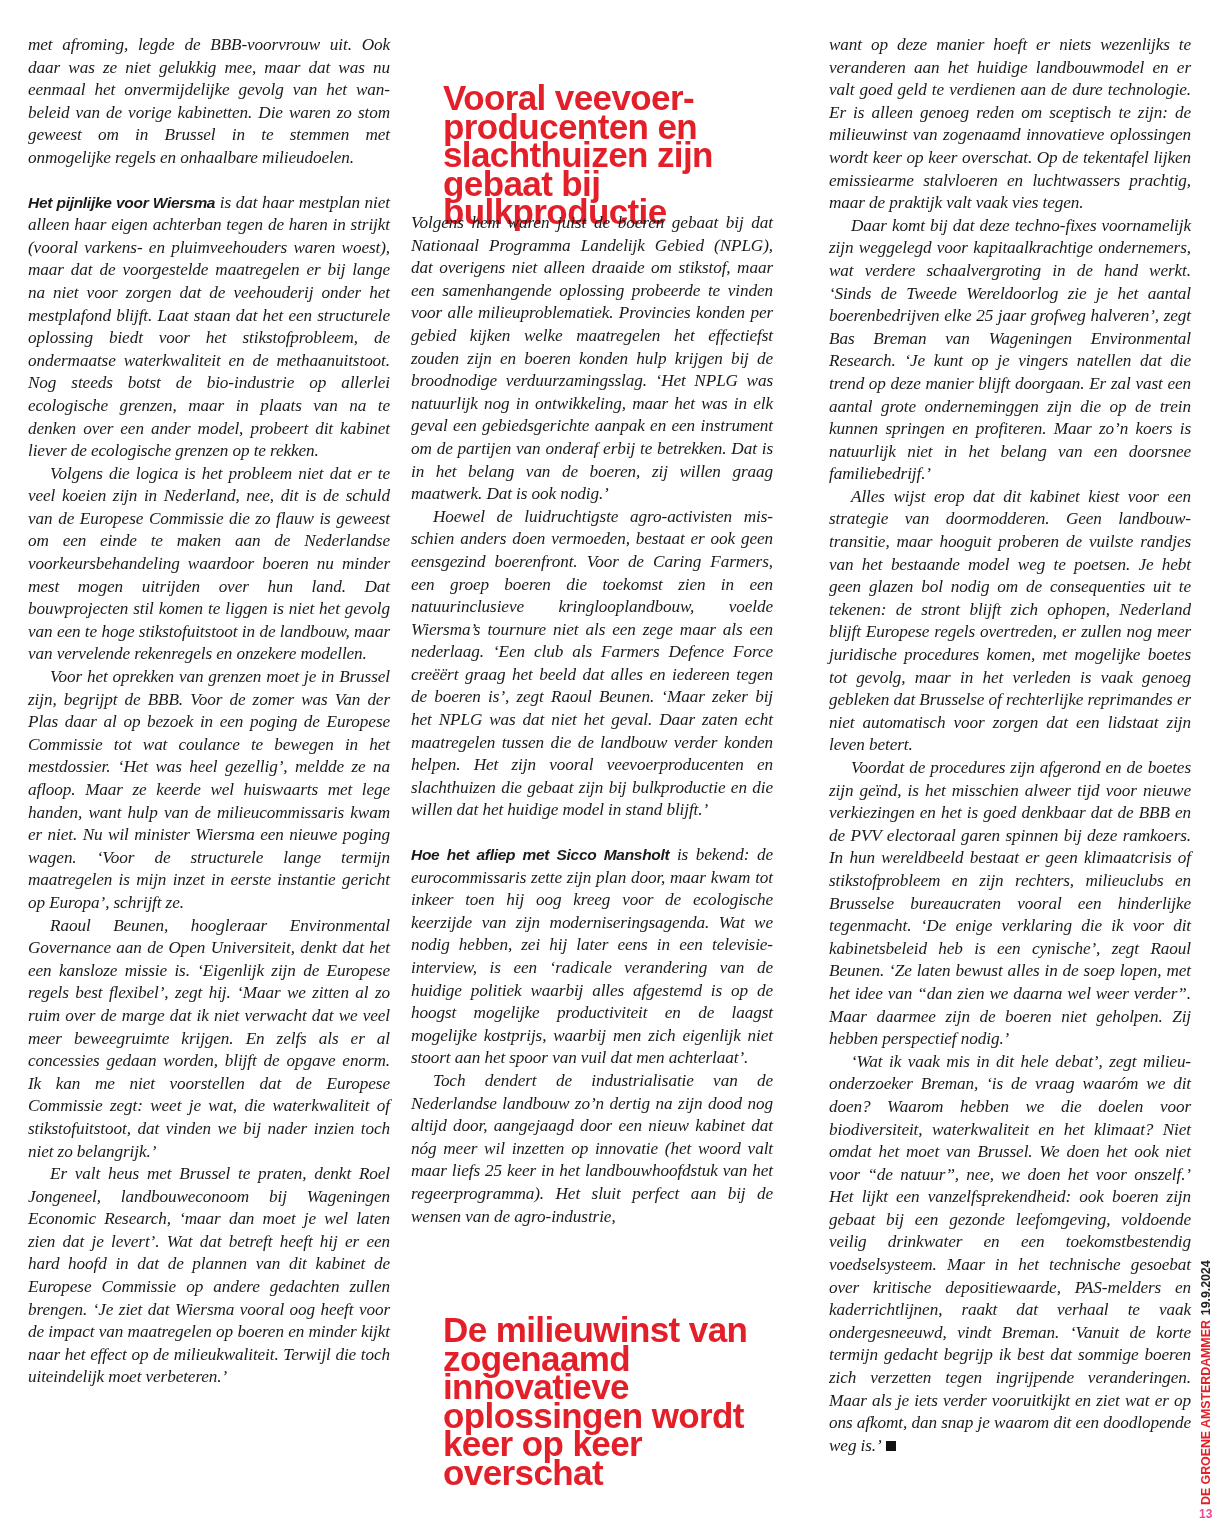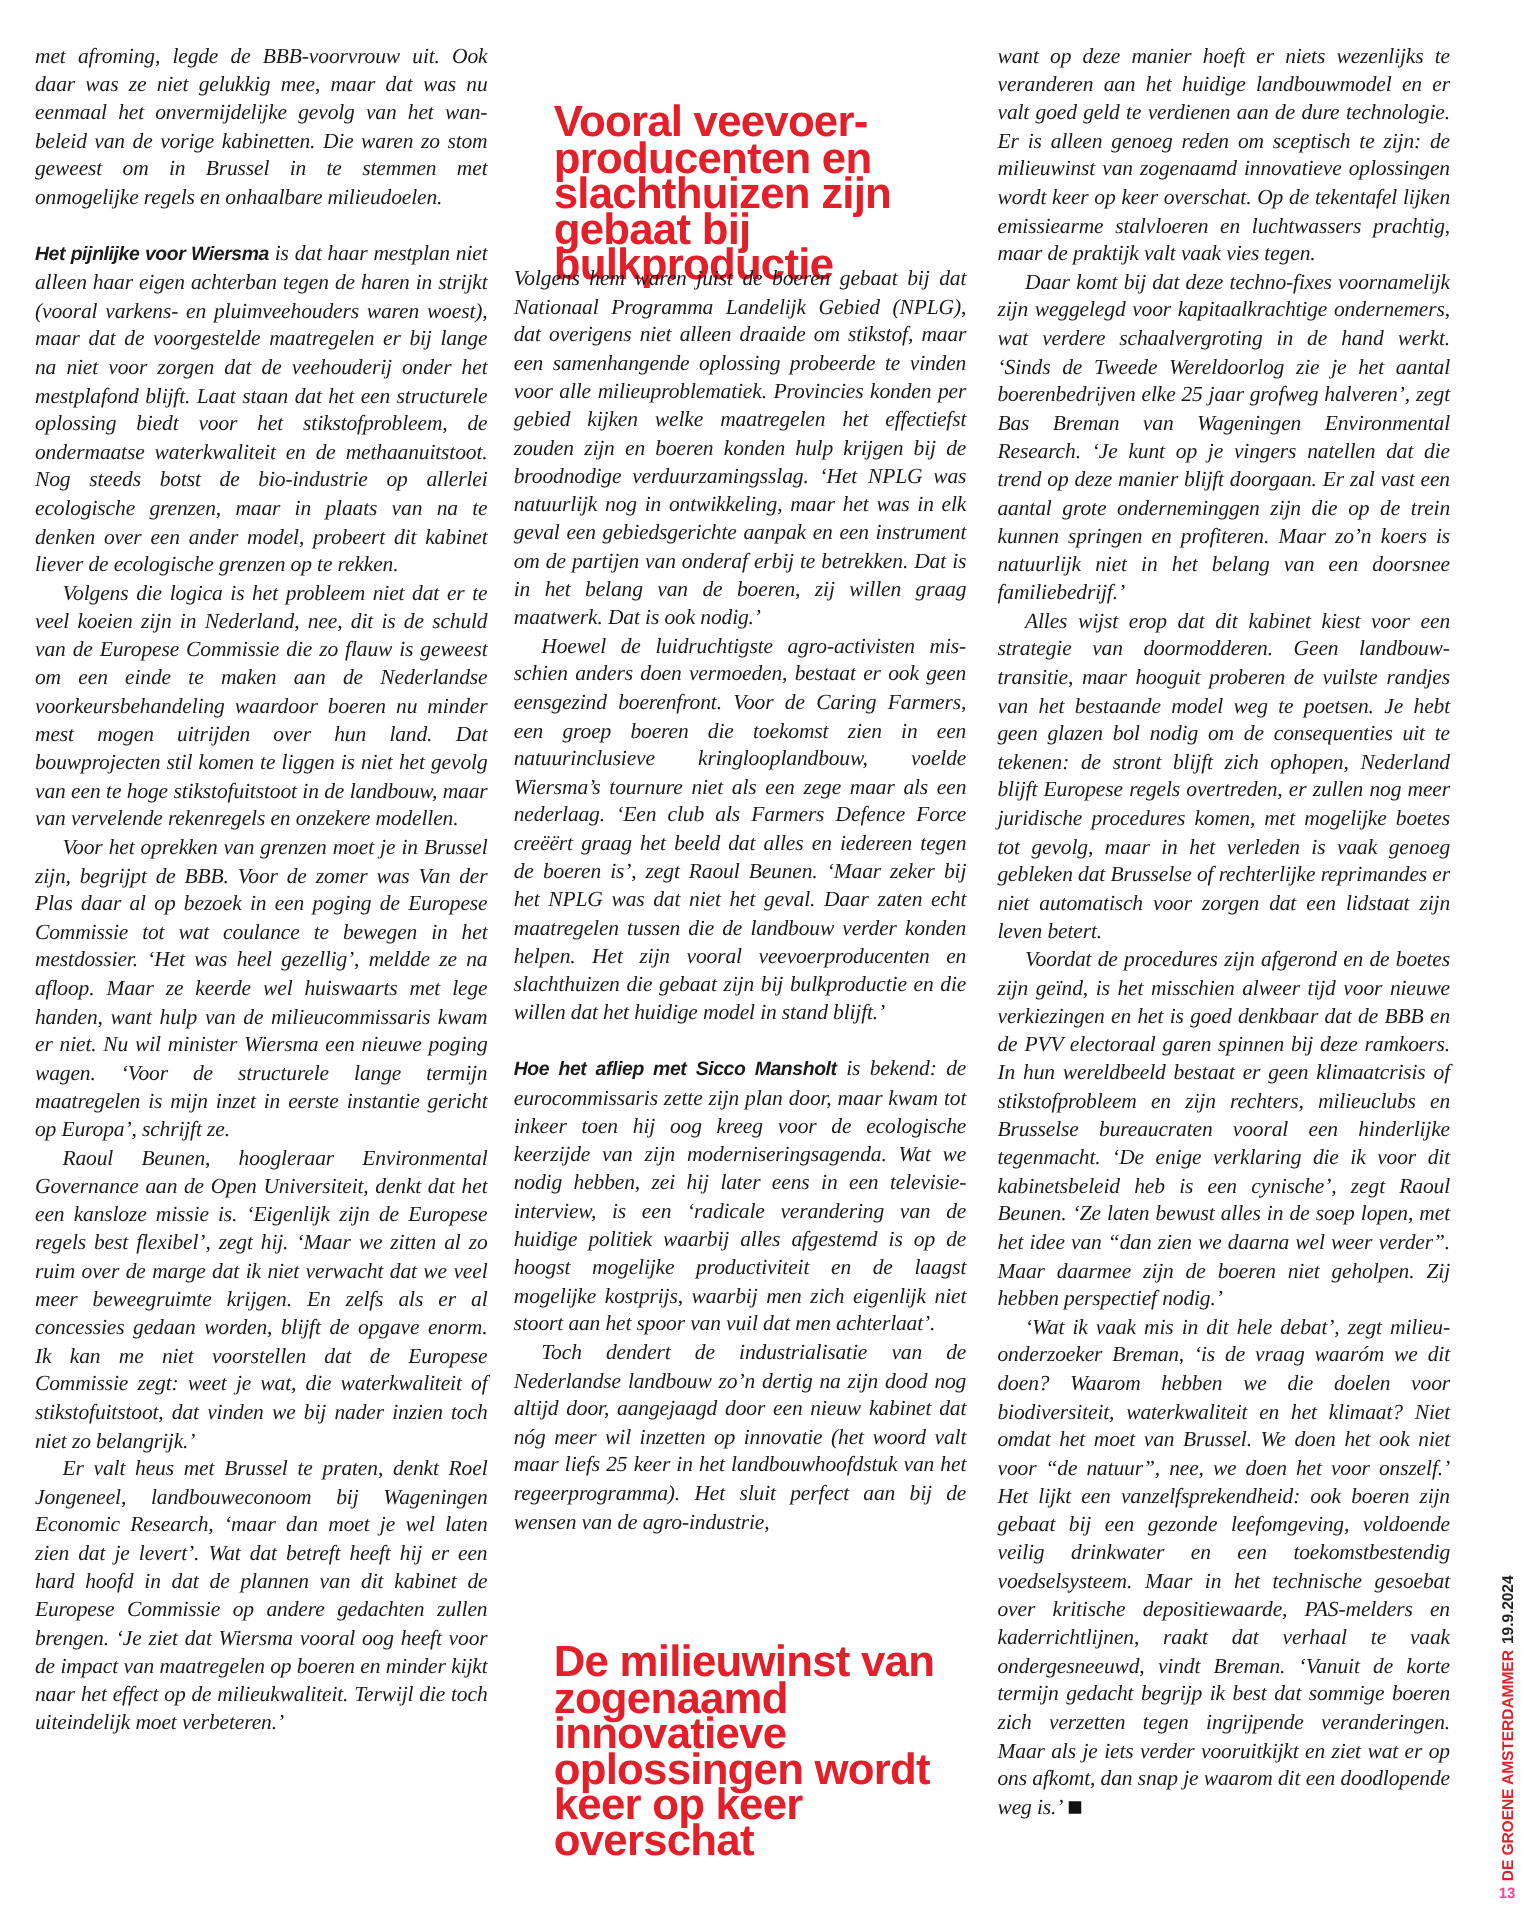--- a/index.html
+++ b/index.html
@@ -20,21 +20,21 @@
   .col p.noindent { text-indent: 0; }
   .col p.section { margin-top: 22px; text-indent: 0; }
   .lead {
     font-family: "Liberation Sans", "DejaVu Sans", sans-serif;
     font-weight: bold;
     font-size: 15.5px;
     letter-spacing: -0.3px;
   }
   #col1 { left: 28px; }
   #col2 { left: 411px; top: 212px; }
-  #col3 { left: 798px; }
+  #col3 { left: 829px; }
   .pullquote {
     position: absolute;
     font-family: Liberation Sans, sans-serif;
     font-weight: bold;
     color: #e3202a;
     font-size: 35px;
     line-height: 28.5px;
     letter-spacing: -0.6px;
     width: 330px;
   }

